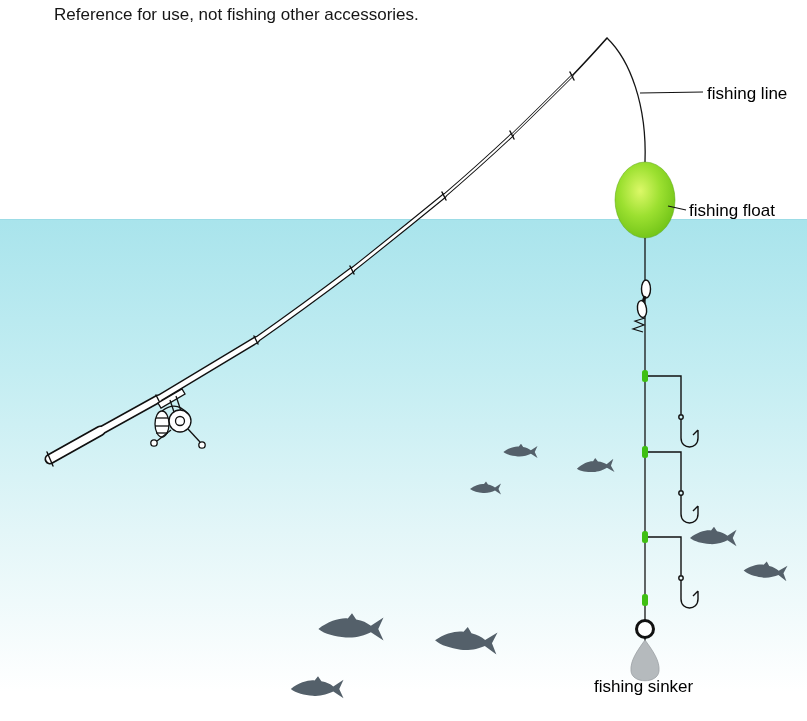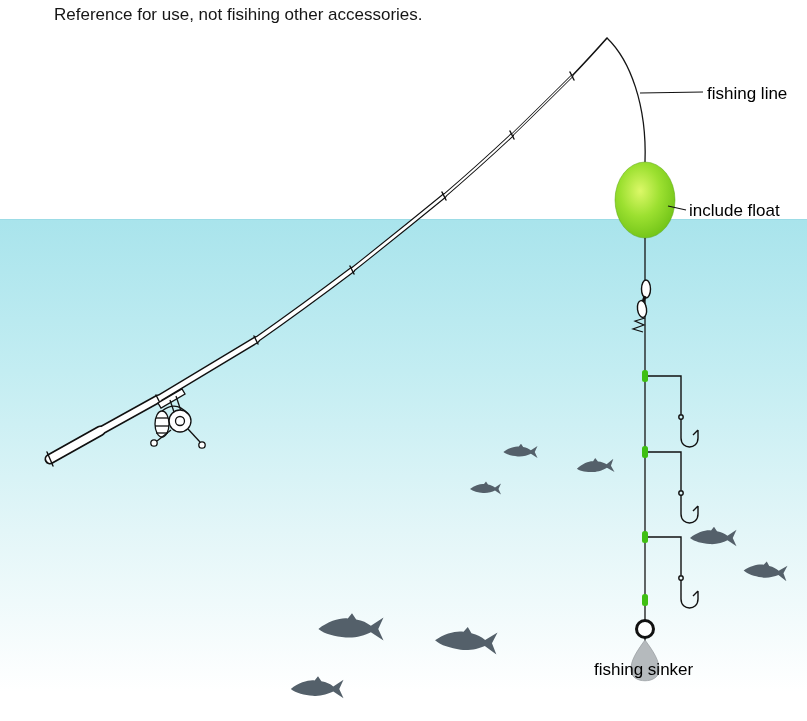--- a/index.html
+++ b/index.html
@@ -12,21 +12,21 @@
     background:linear-gradient(180deg,#a9e4ec 0%,#c3edf2 30%,#e3f6f8 62%,#ffffff 94%);
     border-top:1px solid #9cdce6;
   }
   .scene{position:absolute;left:0;top:0;}
   .note{
     position:absolute;left:54px;top:4px;font-size:17px;line-height:22px;color:#161616;
   }
   .label{position:absolute;font-size:17px;color:#000000;white-space:nowrap;}
   .label-line{left:707px;top:84px;}
   .label-float{left:689px;top:201px;}
-  .label-sinker{left:594px;top:660px;text-align:right;}
+  .label-sinker{left:594px;top:677px;text-align:right;}
 </style>
 </head>
 <body>
 
 <div class="stage">
 
   <div class="water"></div>
 
   <svg class="scene" width="807" height="721" viewBox="0 0 807 721" xmlns="http://www.w3.org/2000/svg">
     <defs>
@@ -126,18 +126,18 @@
       <use href="#fishShape" transform="translate(766 572) scale(0.7) rotate(4)"></use>
       <use href="#fishShape" transform="translate(352 629) scale(1.05)"></use>
       <use href="#fishShape" transform="translate(467 642) scale(1.0) rotate(3)"></use>
       <use href="#fishShape" transform="translate(318 689) scale(0.85)"></use>
     </g>
 
     <line x1="703" y1="92" x2="640" y2="93" stroke="#111" stroke-width="1.2"></line>
     <line x1="686" y1="210" x2="668" y2="206" stroke="#111" stroke-width="1.2"></line>
   </svg>
 
-  <div class="note">Reference for use, not fisihing other accessories.</div>
+  <div class="note">Reference for use, not fishing other accessories.</div>
   <div class="label label-line">fishing line</div>
-  <div class="label label-float">include float</div>
+  <div class="label label-float">fishing float</div>
   <div class="label label-sinker">fishing sinker</div>
 
 </div>
 
 </body></html>

